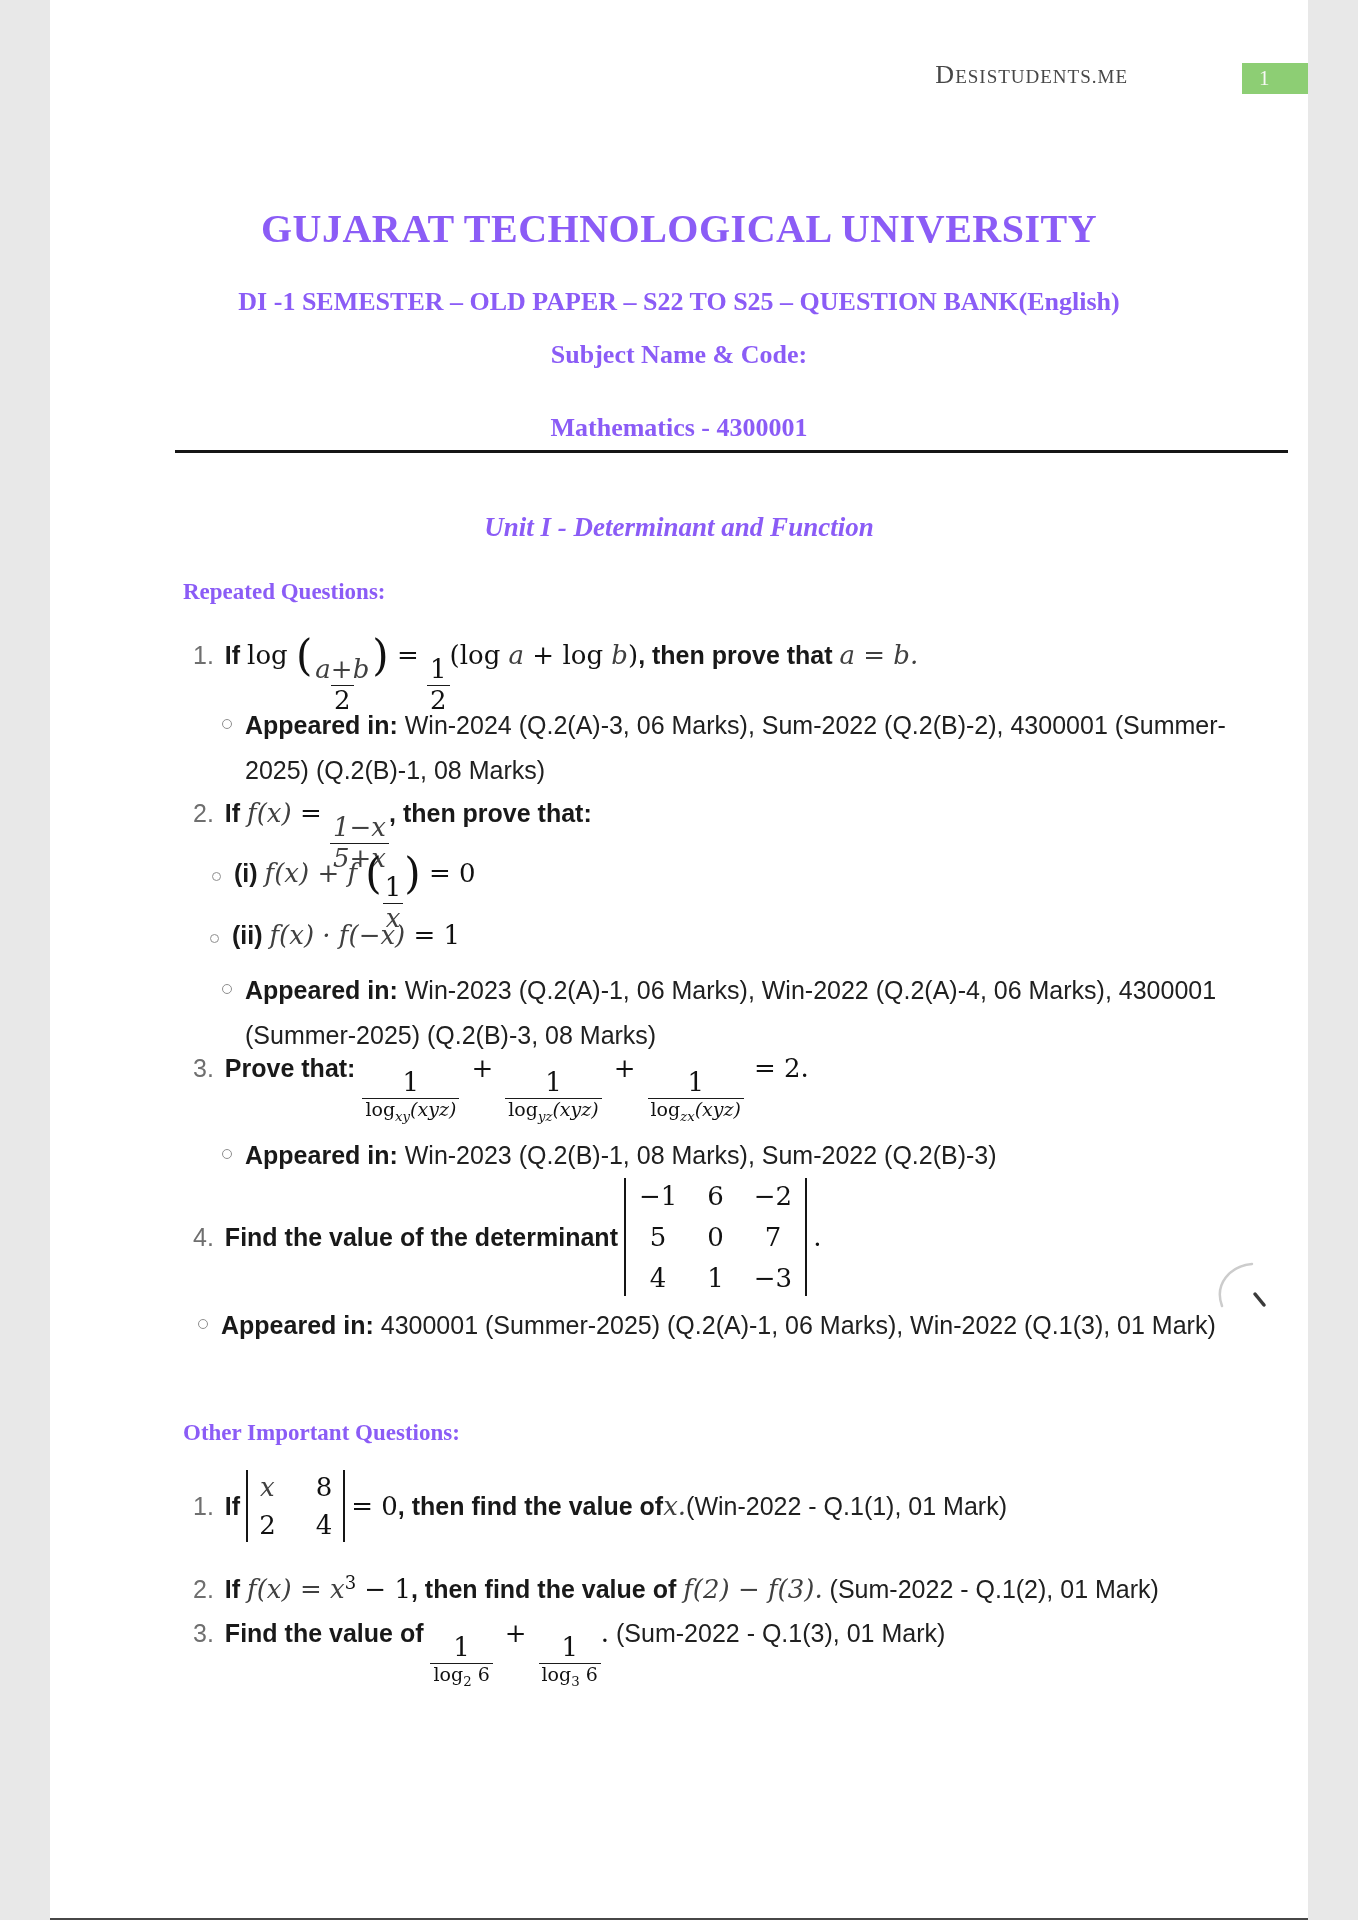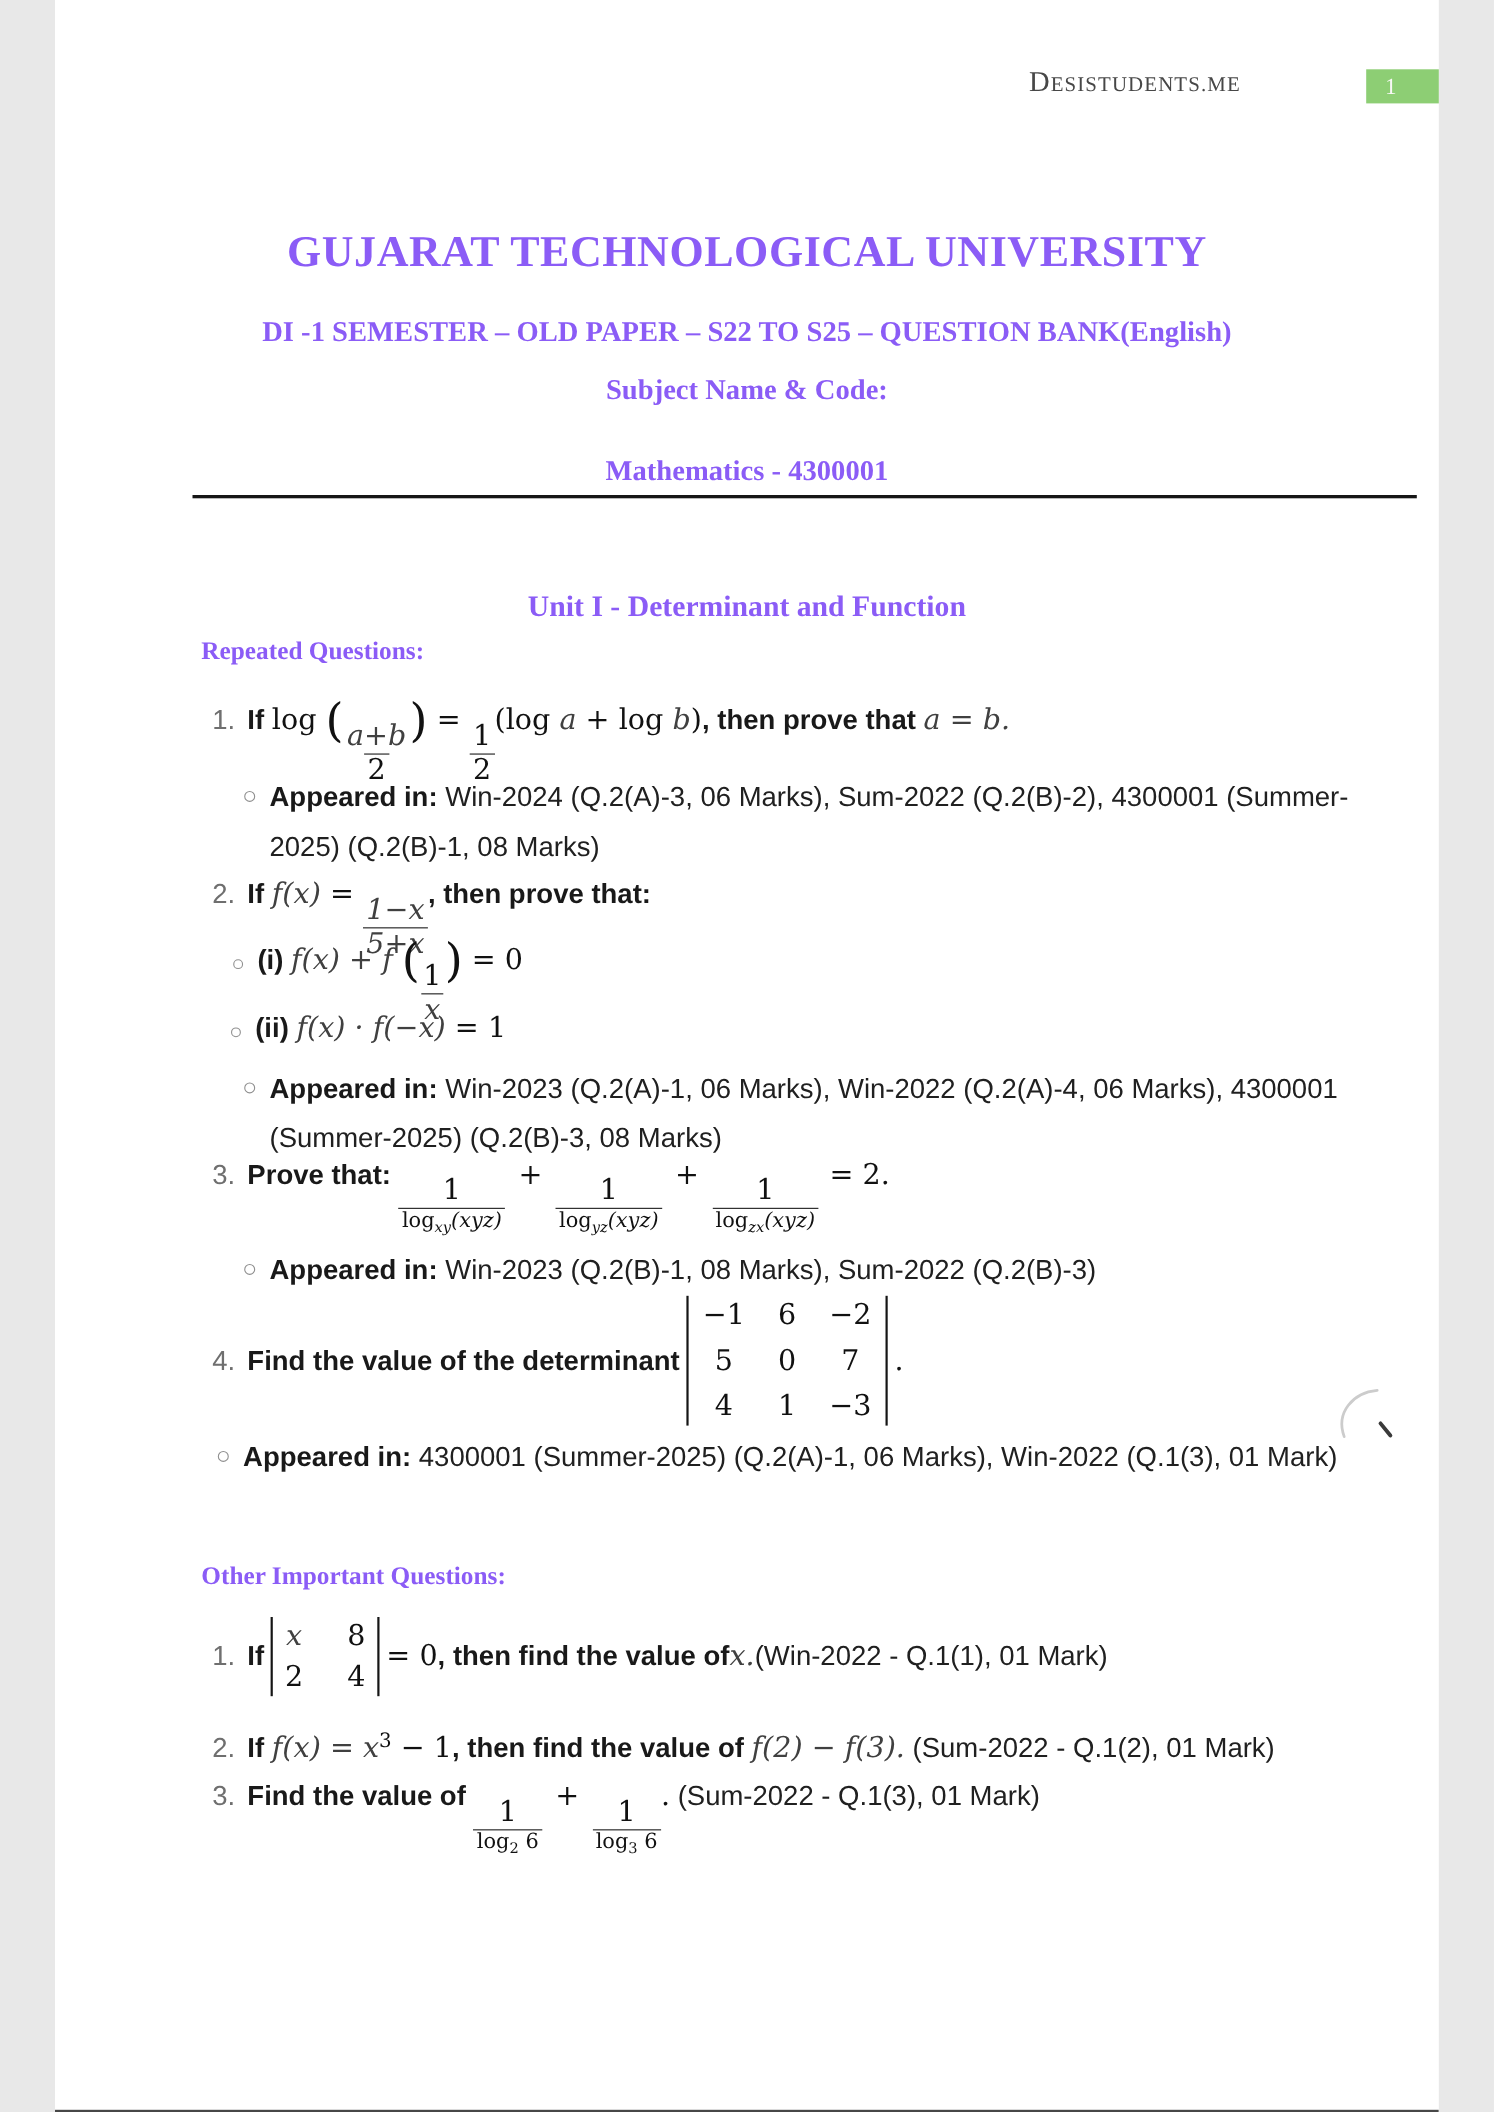--- a/index.html
+++ b/index.html
@@ -79,21 +79,21 @@
   </div>
   <div class="abs badge" style="top:63px; left:1192px; width:166px;">
     <span class="badge-num">1</span>
   </div>
 
   <div class="abs center serifb t-univ" style="top:205px;">GUJARAT TECHNOLOGICAL UNIVERSITY</div>
   <div class="abs center serifb t-paper" style="top:275px;">DI -1 SEMESTER – OLD PAPER – S22 TO S25 – QUESTION BANK(English)</div>
   <div class="abs center serifb t-sub" style="top:340px;">Subject Name &amp; Code:</div>
   <div class="abs center serifb t-sub" style="top:413px;">Mathematics - 4300001</div>
   <div class="abs rule" style="top:450px; left:125px; width:1113px;"></div>
-  <div class="abs center serifb t-unit" style="top:536px;">Unit I - Determinant and Function</div>
+  <div class="abs center serifb t-unit" style="top:512px;font-style:italic;">Unit I - Determinant and Function</div>
 
   <div class="abs serifb sechead" style="top:579px; left:133px;">Repeated Questions:</div>
 
   <div class="abs qline" style="top:640px; left:143px;">
     <span class="qnum">1.</span><span class="bs">If </span><span class="mu">log </span><span class="bigp">(</span><span class="frac fr-sm">
         <span class="num mi">a+b</span>
         <span class="den mu">2</span>
       </span><span class="bigp">)</span><span class="mu"> = </span><span class="frac fr-sm">
         <span class="num mu">1</span>
         <span class="den mu">2</span>

